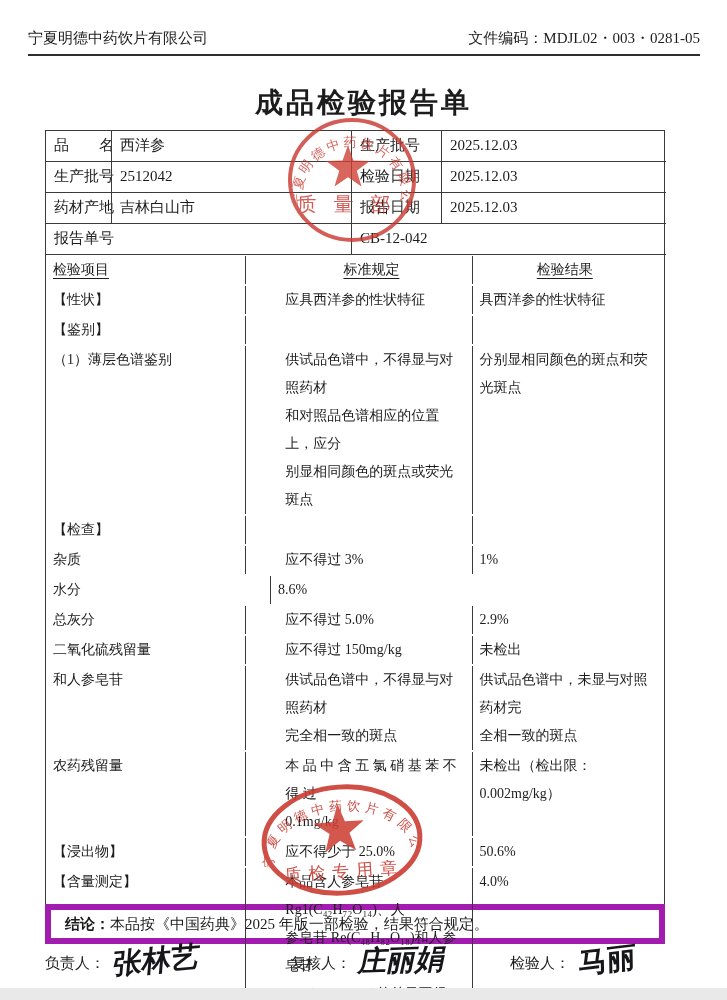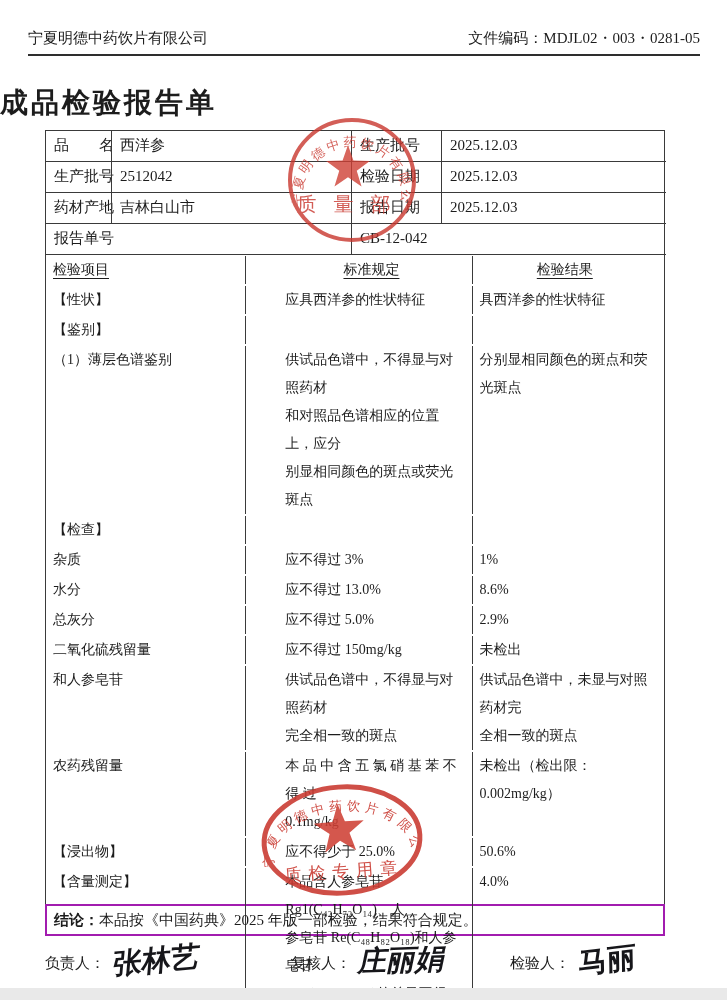--- a/index.html
+++ b/index.html
@@ -6,21 +6,21 @@
   body{
     width:727px;height:1000px;background:#ffffff;position:relative;overflow:hidden;
     font-family:"Liberation Serif","DejaVu Serif",serif;color:#1c1c1c;
   }
   .page{position:absolute;inset:0;}
   
   .tophead{position:absolute;left:28px;right:27px;top:26px;height:22px;
     display:flex;justify-content:space-between;align-items:flex-end;font-size:15px;}
   .headrule{position:absolute;left:28px;right:27px;top:54px;height:2px;background:#2e2e2e;}
   
-  .doc-title{position:absolute;left:0;right:0;top:84px;text-align:left;
+  .doc-title{position:absolute;left:0;right:0;top:84px;text-align:center;
     font-size:28px;font-weight:bold;letter-spacing:3px;}
   
   .grid-wrap{position:absolute;left:45px;top:130px;width:620px;}
   .info-table{display:grid;grid-template-columns:65px 240px 90px 225px;
     border-top:1px solid #3a3a3a;border-left:1px solid #3a3a3a;border-right:1px solid #3a3a3a;
     font-size:15px;}
   .icell{height:30px;line-height:29px;padding-left:8px;border-bottom:1px solid #3a3a3a;
     white-space:nowrap;overflow:visible;}
   .icell.bl{border-left:1px solid #3a3a3a;}
   .icell.span2{grid-column:span 2;}
@@ -30,22 +30,22 @@
   .trow{display:flex;padding:1px 0;}
   .tcell{line-height:28px;min-height:28px;padding-left:7px;padding-right:14px;}
   .tcell.c1{width:203px;border-right:1px solid #3a3a3a;}
   .tcell.c2{width:196px;border-right:1px solid #3a3a3a;margin-left:32px;}
   .tcell.c3{width:194px;}
   .pre{white-space:pre-line;}
   .thead .tcell{text-align:center;}
   .thead .tcell.c1{text-align:left;}
   .thead span{text-decoration:underline;text-underline-offset:4px;}
   
-  .conclusion{border:2px solid #a21caf;height:28px;line-height:28px;
-    padding-left:7px;font-size:15px;white-space:nowrap;}
+  .conclusion{border:6px solid #a21caf;height:28px;line-height:28px;
+    padding-left:14px;font-size:15px;white-space:nowrap;}
   .conclusion .lab{font-weight:bold;}
   
   .sigrow{position:absolute;left:45px;top:940px;width:620px;display:flex;
     align-items:flex-end;font-size:15px;}
   .siglabel{line-height:34px;white-space:nowrap;}
   .sig{font-size:29px;font-weight:bold;color:#16161a;display:inline-block;
     transform:rotate(-5deg) skewX(-10deg);margin:0 8px;line-height:40px;
     font-family:"DejaVu Sans",sans-serif;}
   .sig.s2{transform:rotate(-2deg) skewX(-14deg);}
   .sig.s3{transform:rotate(-7deg) skewX(-6deg);}
@@ -126,21 +126,20 @@
         </div>
 
         <div class="trow">
           <div class="tcell c1 pre">杂质</div>
           <div class="tcell c2 pre">应不得过 3%</div>
           <div class="tcell c3 pre">1%</div>
         </div>
 
         <div class="trow">
           <div class="tcell c1 pre">水分</div>
-          <div class="tcell c2 pre">应不得过 13.0%</div>
           <div class="tcell c3 pre">8.6%</div>
         </div>
 
         <div class="trow">
           <div class="tcell c1 pre">总灰分</div>
           <div class="tcell c2 pre">应不得过 5.0%</div>
           <div class="tcell c3 pre">2.9%</div>
         </div>
 
         <div class="trow">

